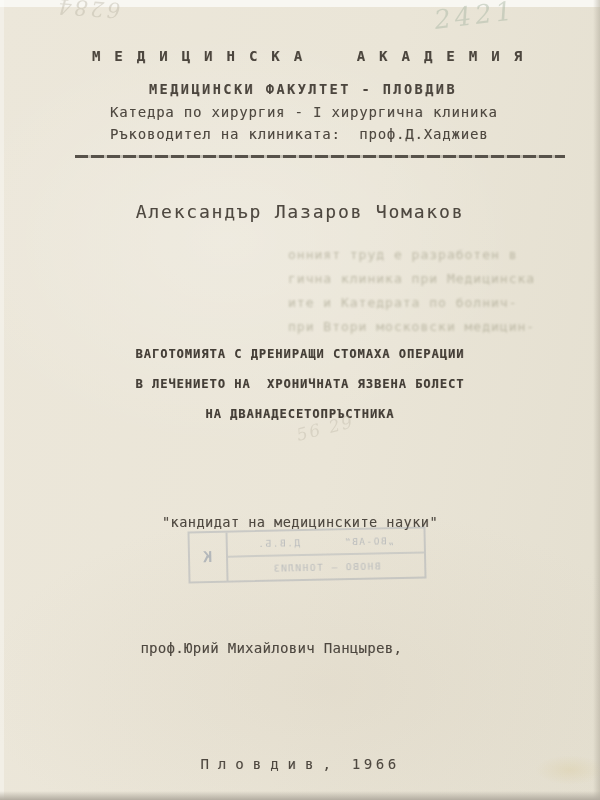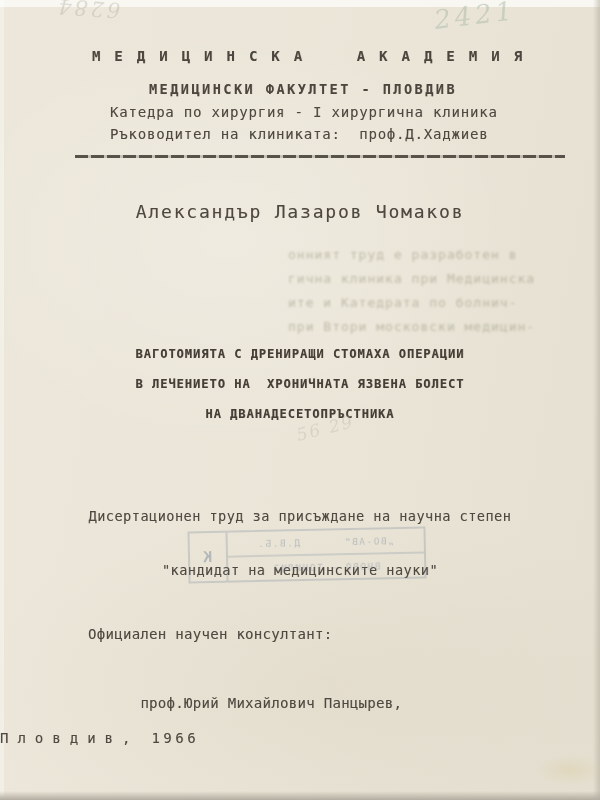--- a/index.html
+++ b/index.html
@@ -55,21 +55,21 @@
   .stamp .row.first{border-bottom:2px solid rgba(125,138,158,0.30);}
   .stamp .row span{transform:scaleX(-1);font-size:9.5px;letter-spacing:1.5px;
     color:rgba(112,126,150,0.45);filter:blur(0.4px);white-space:pre;}
   
   .consultant{left:88px;top:594px;font-size:14px;letter-spacing:0.3px;}
   .consultant .label{margin:0 0 7px 0;}
   .consultant p{margin:0 4px 7px 0;line-height:15px;}
   .consultant p.p2{line-height:14.5px;margin:0;}
   .consultant div,.consultant span{white-space:pre;}
   
-  .footer{top:730px;display:flex;gap:12px;}
+  .footer{top:756px;display:flex;justify-content:center;gap:12px;}
   .footer .city{font-size:14px;letter-spacing:9px;}
   .footer .year{font-size:14px;letter-spacing:3.5px;}
   
   .smudge{left:535px;top:755px;width:70px;height:30px;border-radius:50%;
     background:radial-gradient(ellipse at center, rgba(215,198,145,0.30), rgba(215,198,145,0) 70%);}
 </style>
 </head>
 <body>
 
 <div id="scan">
@@ -100,40 +100,38 @@
 
   <div class="abs ctr title">
     <div>ВАГОТОМИЯТА С ДРЕНИРАЩИ СТОМАХА ОПЕРАЦИИ</div>
     <div>В ЛЕЧЕНИЕТО НА  ХРОНИЧНАТА ЯЗВЕНА БОЛЕСТ</div>
     <div>НА ДВАНАДЕСЕТОПРЪСТНИКА</div>
   </div>
 
   <div class="abs pencil pm-ut">56 29</div>
 
   <div class="abs ctr tw degree">
-    <div>Дисертационен труд за присъждане на научна степен</div>
     <div class="l2">"кандидат на медицинските науки"</div>
   </div>
 
   <div class="abs stamp">
     <div class="cell">
       <span>К</span>
     </div>
     <div class="rows">
       <div class="row first">
         <span>„ВО-АВ“      Д.В.Б.</span>
       </div>
       <div class="row">
         <span>ВНОВО — ТОНИЛИЗ</span>
       </div>
     </div>
   </div>
 
   <div class="abs tw consultant">
-    <div class="label">Официален научен консултант:</div>
     <p>
       <span>проф.Юрий Михайлович Панцырев,</span><br>
     </p>
     <p class="p2">
       <br>
       <br>
       <br>
       
     </p>
   </div>

